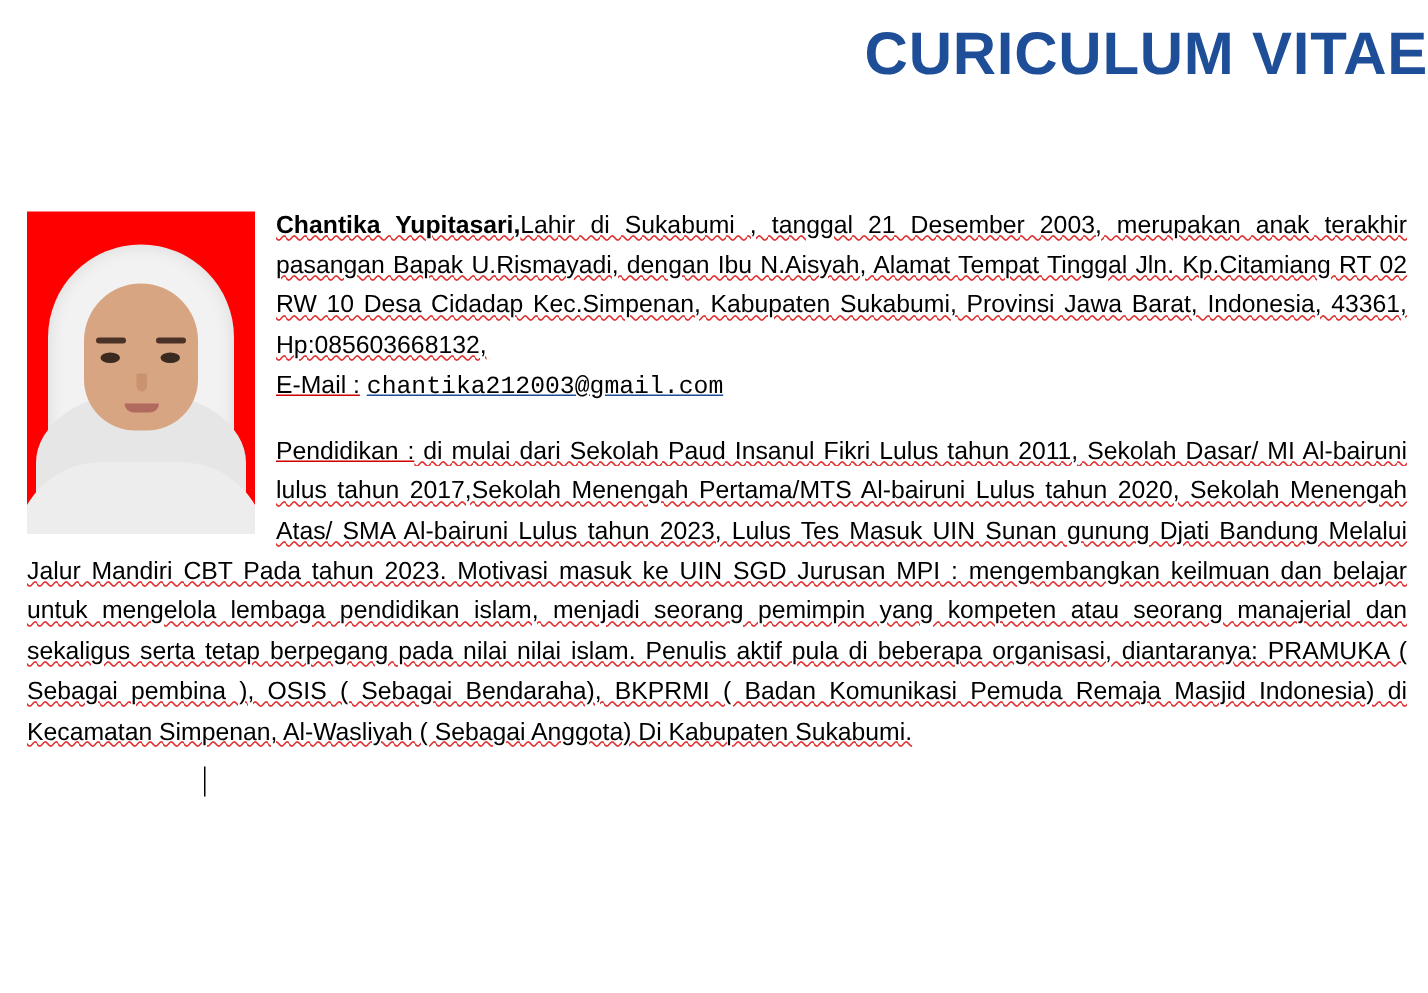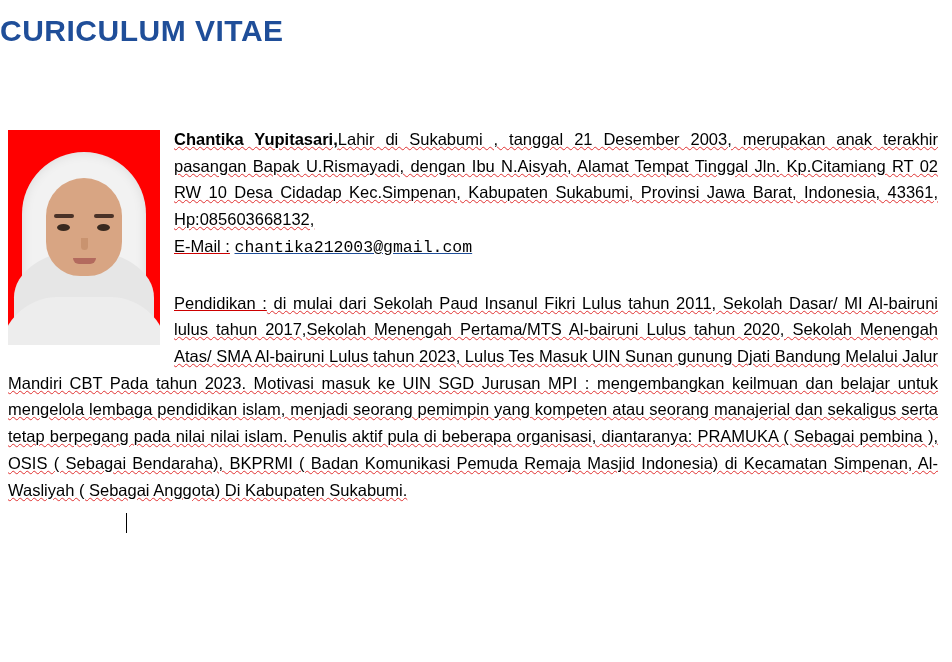--- a/index.html
+++ b/index.html
@@ -16,32 +16,32 @@
     position: relative;
   }
   .page {
     width: 952px;
     height: 662px;
     position: relative;
     box-sizing: border-box;
     padding: 0;
   }
   .doc-title {
-    text-align: left;
-    font-size: 30px;
+    text-align: right;
+    font-size: 40px;
     font-weight: bold;
     color: #1F4E99;
     letter-spacing: 0.5px;
     margin-top: 14px;
     margin-bottom: 0;
     font-family: "Liberation Sans", sans-serif;
   }
   .body-area {
     margin-top: 78px;
-    padding-left: 8px;
+    padding-left: 18px;
     padding-right: 14px;
   }
   .photo {
     float: left;
     width: 152px;
     height: 215px;
     background: #ff0000;
     margin-right: 14px;
     margin-top: 4px;
     position: relative;
@@ -127,21 +127,21 @@
     background: #ededed;
     border-radius: 70px 70px 0 0;
   }
   .para {
     font-size: 16.5px;
     line-height: 1.62;
     text-align: justify;
     margin: 0 0 0 0;
     font-family: "Liberation Sans", sans-serif;
   }
-  .para + .para { margin-top: 28px; }
+  .para + .para { margin-top: 16px; }
   .bold { font-weight: bold; }
   .u-red {
     text-decoration: underline;
     text-decoration-color: #cc0000;
     text-decoration-style: solid;
   }
   .spell {
     text-decoration: underline;
     text-decoration-color: #e03131;
     text-decoration-style: wavy;

